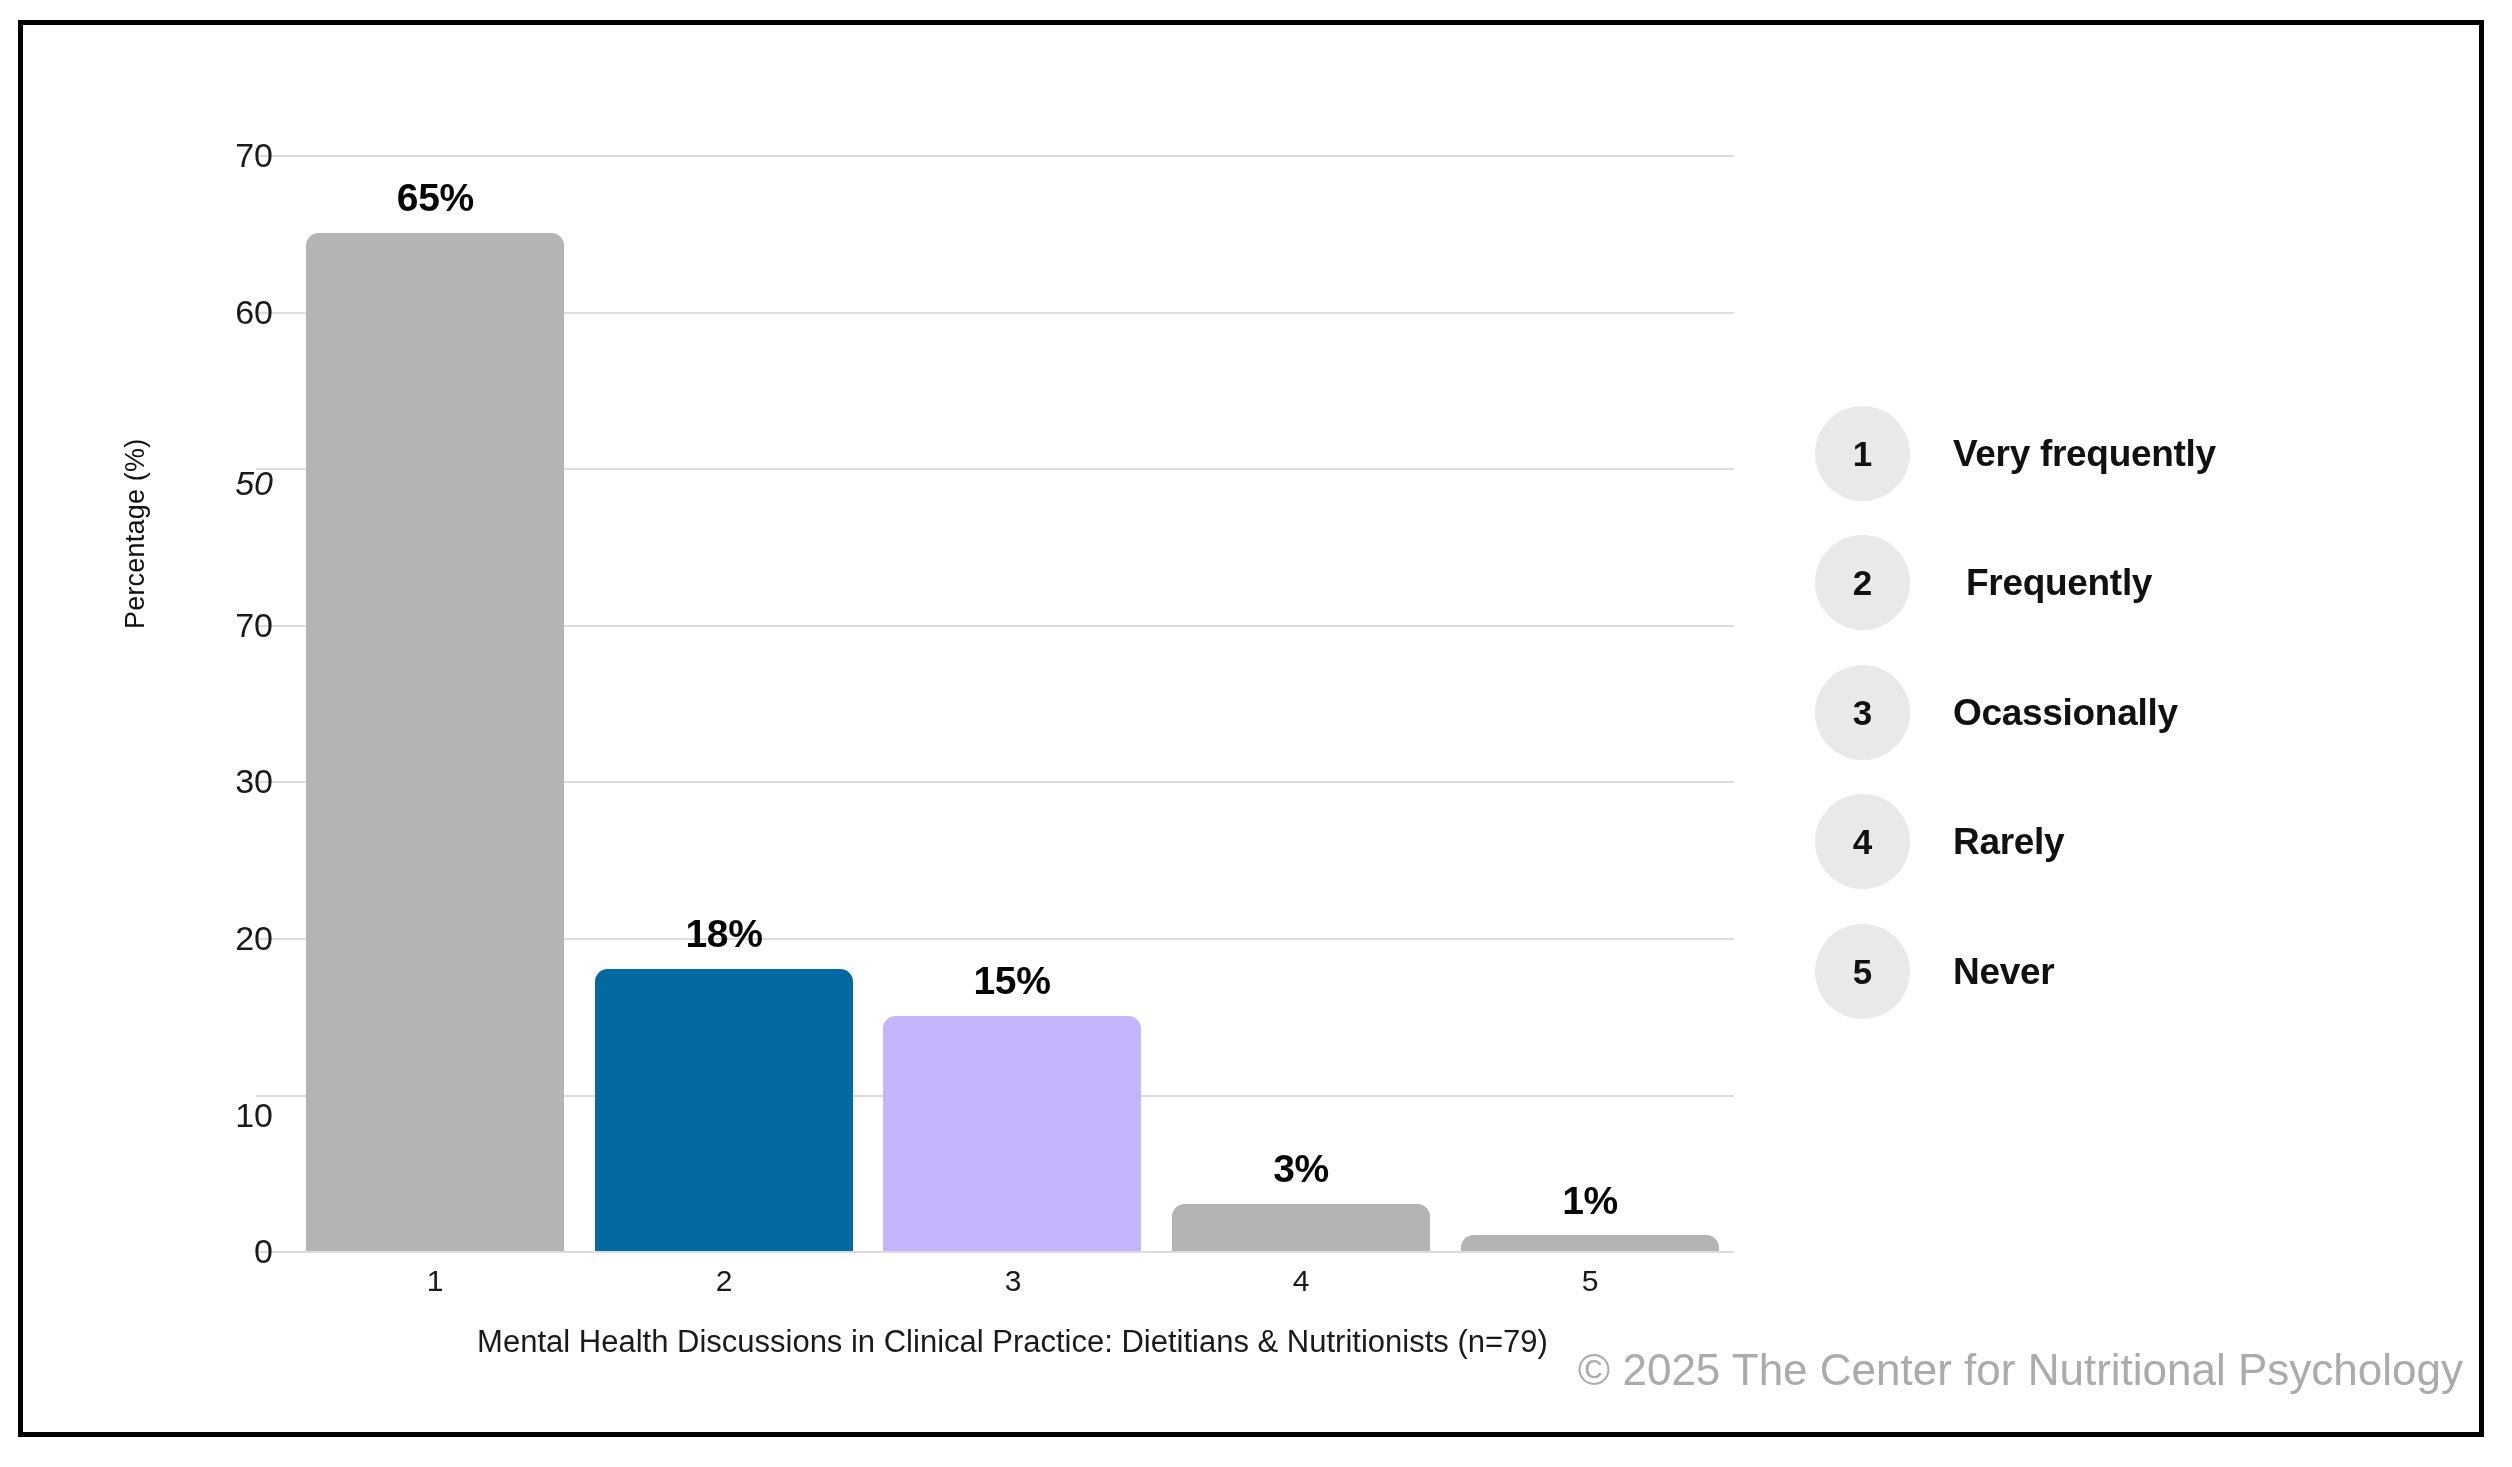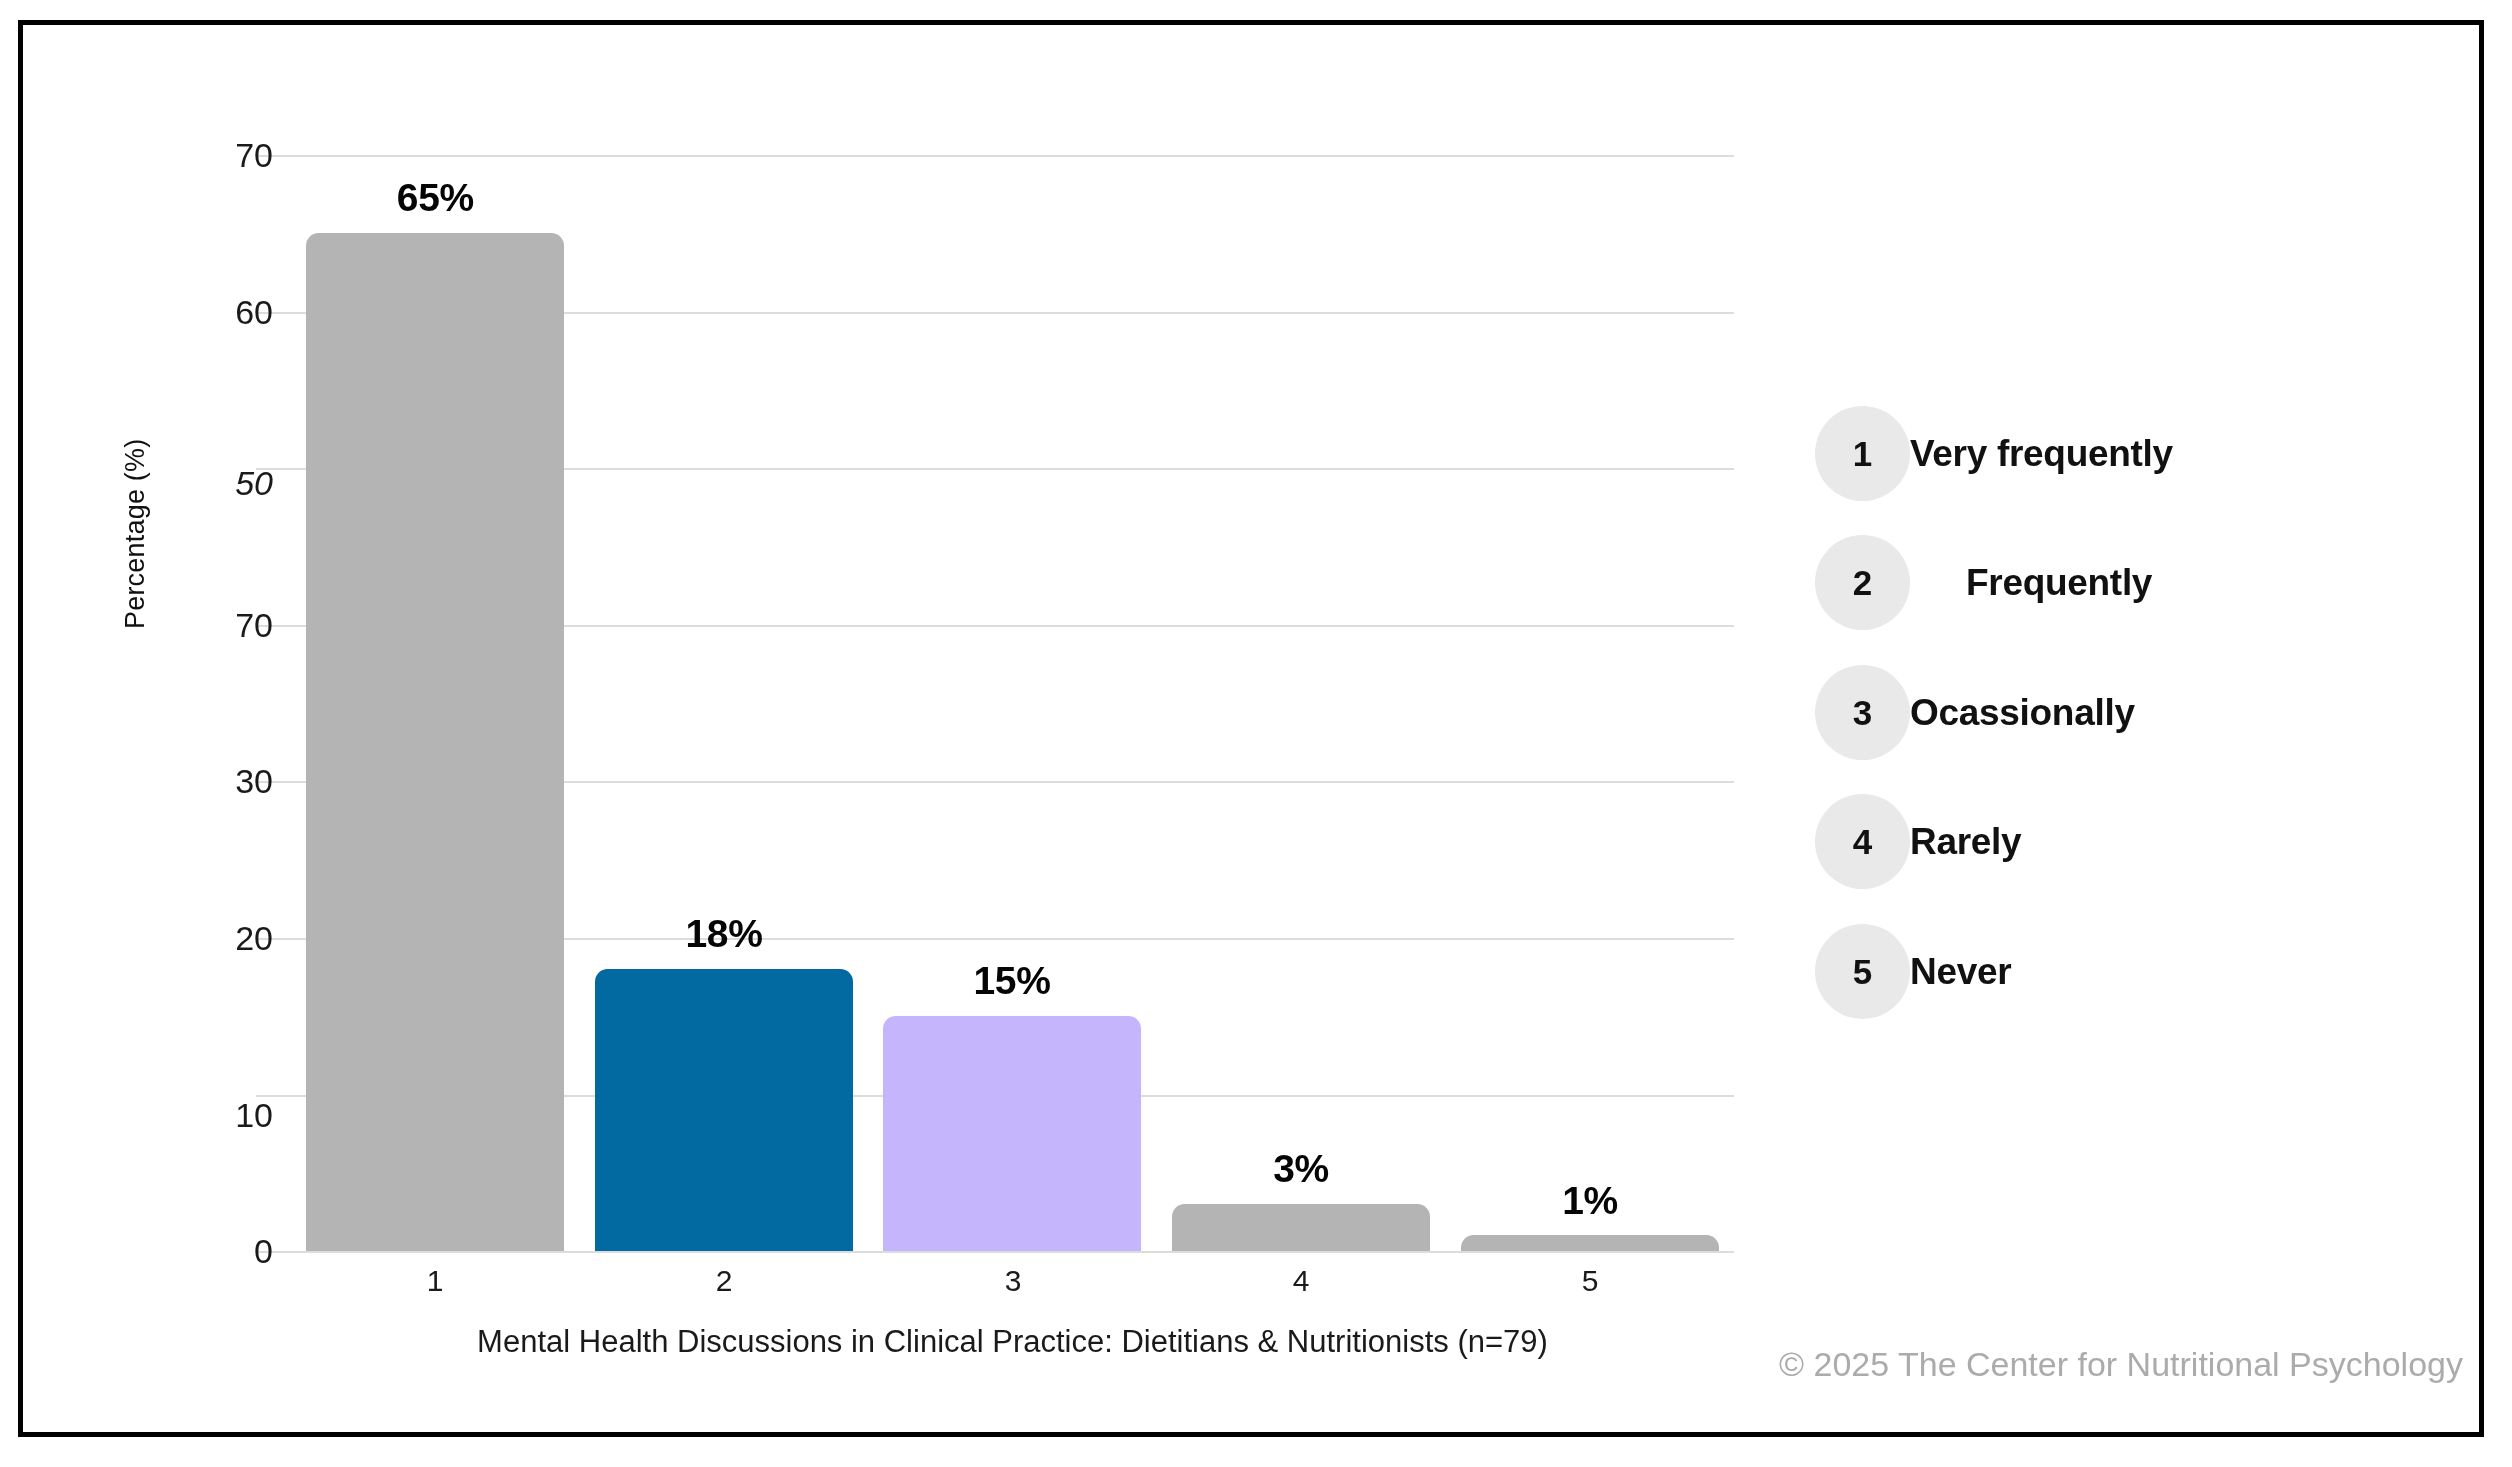--- a/index.html
+++ b/index.html
@@ -137,36 +137,37 @@
     background: #e9e9e9;
     display: flex;
     align-items: center;
     justify-content: center;
     font-size: 35px;
     font-weight: bold;
     color: #111111;
     flex: 0 0 auto;
   }
   .legend-label {
+    margin-left: 43px;
     font-size: 37px;
     font-weight: bold;
     color: #111111;
     white-space: nowrap;
     letter-spacing: -0.3px;
   }
   .legend-label.indent {
     margin-left: 56px;
   }
 
   
   #footer-copyright {
     position: absolute;
     right: 49px;
     top: 1345px;
-    font-size: 34px;
+    font-size: 44px;
     color: #ababab;
     white-space: nowrap;
   }
 </style>
 </head>
 <body>
 
 <div id="canvas">
 
   <div id="frame"></div>

